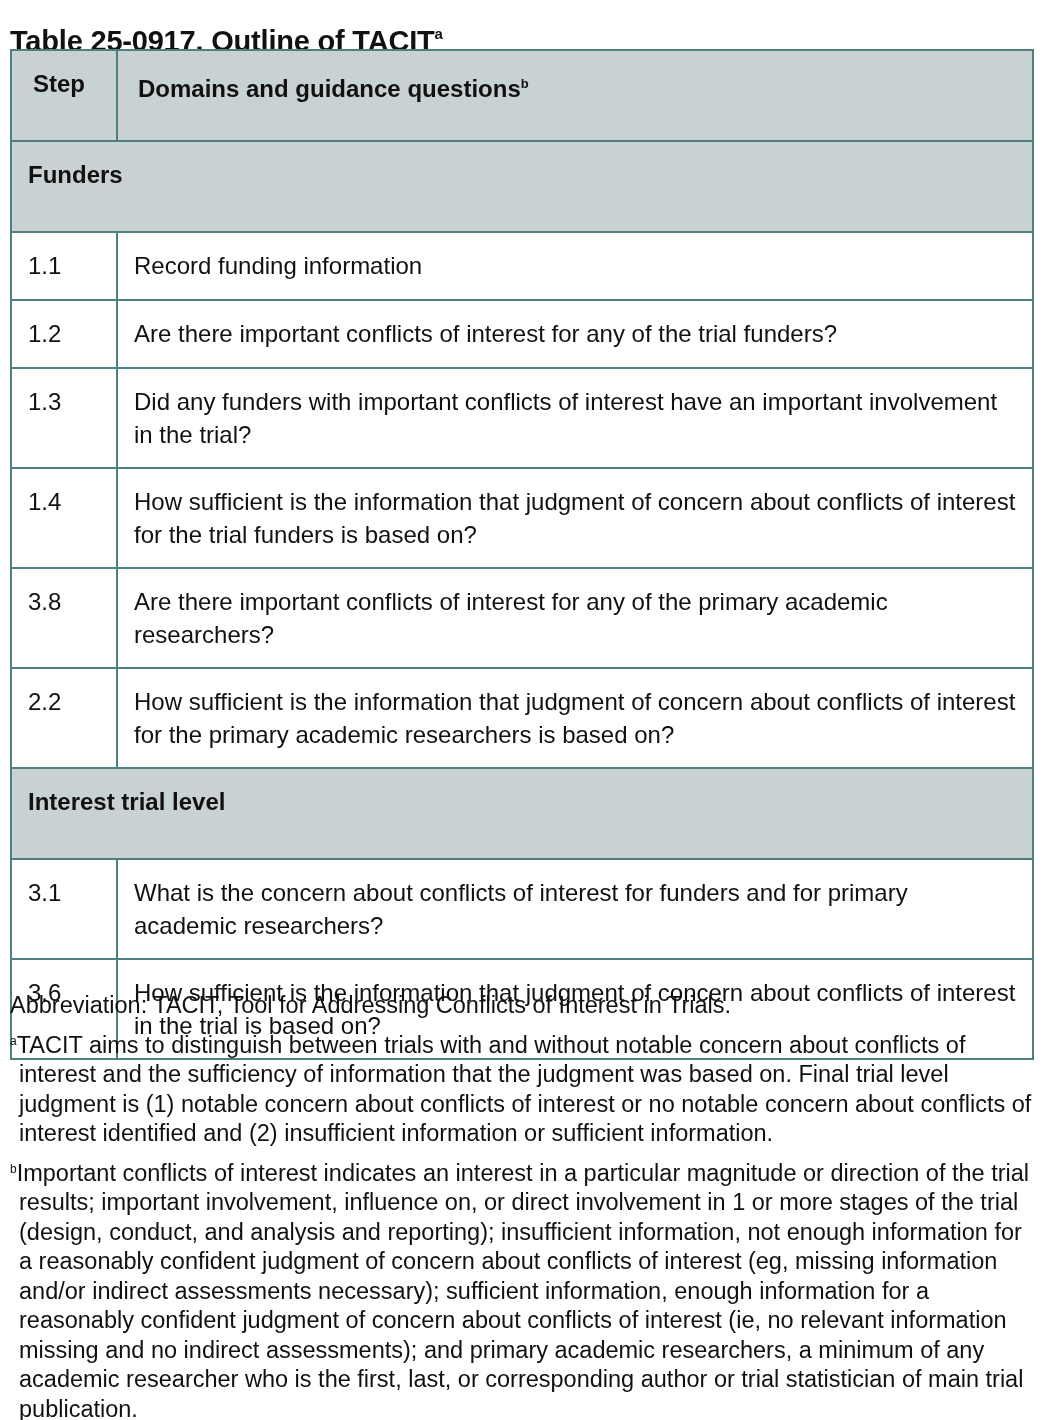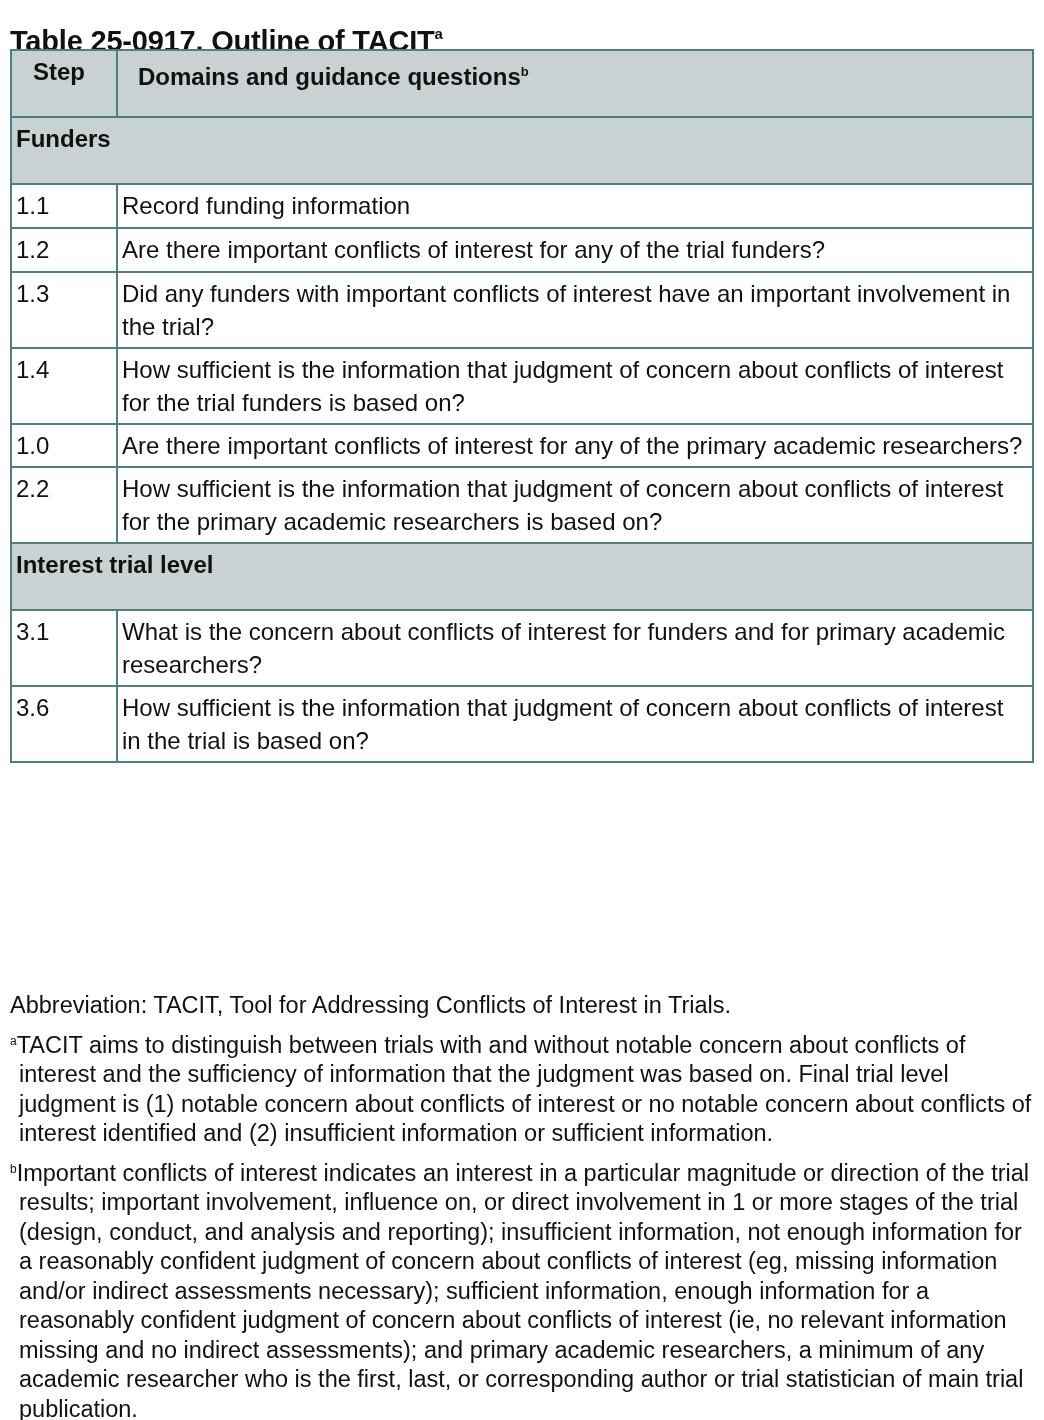--- a/index.html
+++ b/index.html
@@ -3,21 +3,21 @@
 <meta charset="utf-8">
 <style>
   html, body { margin: 0; padding: 0; background: #ffffff; }
   body { width: 1044px; height: 1420px; position: relative; overflow: hidden;
          font-family: "Liberation Sans", "DejaVu Sans", sans-serif; color: #111; }
   .title { position: absolute; left: 10px; top: 14px; font-size: 29px; font-weight: bold;
            line-height: 40px; letter-spacing: -0.2px; }
   .title sup { font-size: 15px; vertical-align: 12px; font-weight: bold; }
   table.tbl { position: absolute; left: 10px; top: 49px; width: 1024px;
               border-collapse: collapse; table-layout: fixed; }
-  table.tbl td, table.tbl th { border: 2.5px solid #4f8080; padding: 4px; vertical-align: top;
+  table.tbl td, table.tbl th { border: 2.5px solid #4f8080; padding: 16px; vertical-align: top;
               font-size: 24px; line-height: 33px; }
   col.c-step { width: 106px; }
   .hdr th { background: #c9d2d2; font-weight: bold; text-align: left; height: 57px;
             vertical-align: middle; }
   .hdr th sup { font-size: 13px; vertical-align: 9px; }
   .sec td { background: #c9d2d2; font-weight: bold; height: 57px; vertical-align: middle;
             padding-left: 21px; margin-left: 16px; }
   .hdr th.step { padding-left: 21px; }
   .hdr th.q { padding-left: 20px; }
   td.step { padding: 14px 0 0 21px; }
@@ -59,21 +59,21 @@
   <tr>
     <td class="step">1.3</td>
     <td class="q">Did any funders with important conflicts of interest have an important involvement in the trial?</td>
   </tr>
   <tr>
     <td class="step">1.4</td>
     <td class="q">How sufficient is the information that judgment of concern about conflicts of interest for the trial funders is based on?</td>
   </tr>
 
   <tr>
-    <td class="step">1.0</td>
+    <td class="step">3.8</td>
     <td class="q">Are there important conflicts of interest for any of the primary academic researchers?</td>
   </tr>
   <tr>
     <td class="step">2.2</td>
     <td class="q">How sufficient is the information that judgment of concern about conflicts of interest for the primary academic researchers is based on?</td>
   </tr>
 
   <tr class="sec">
     <td colspan="2">Interest trial level</td>
   </tr>

